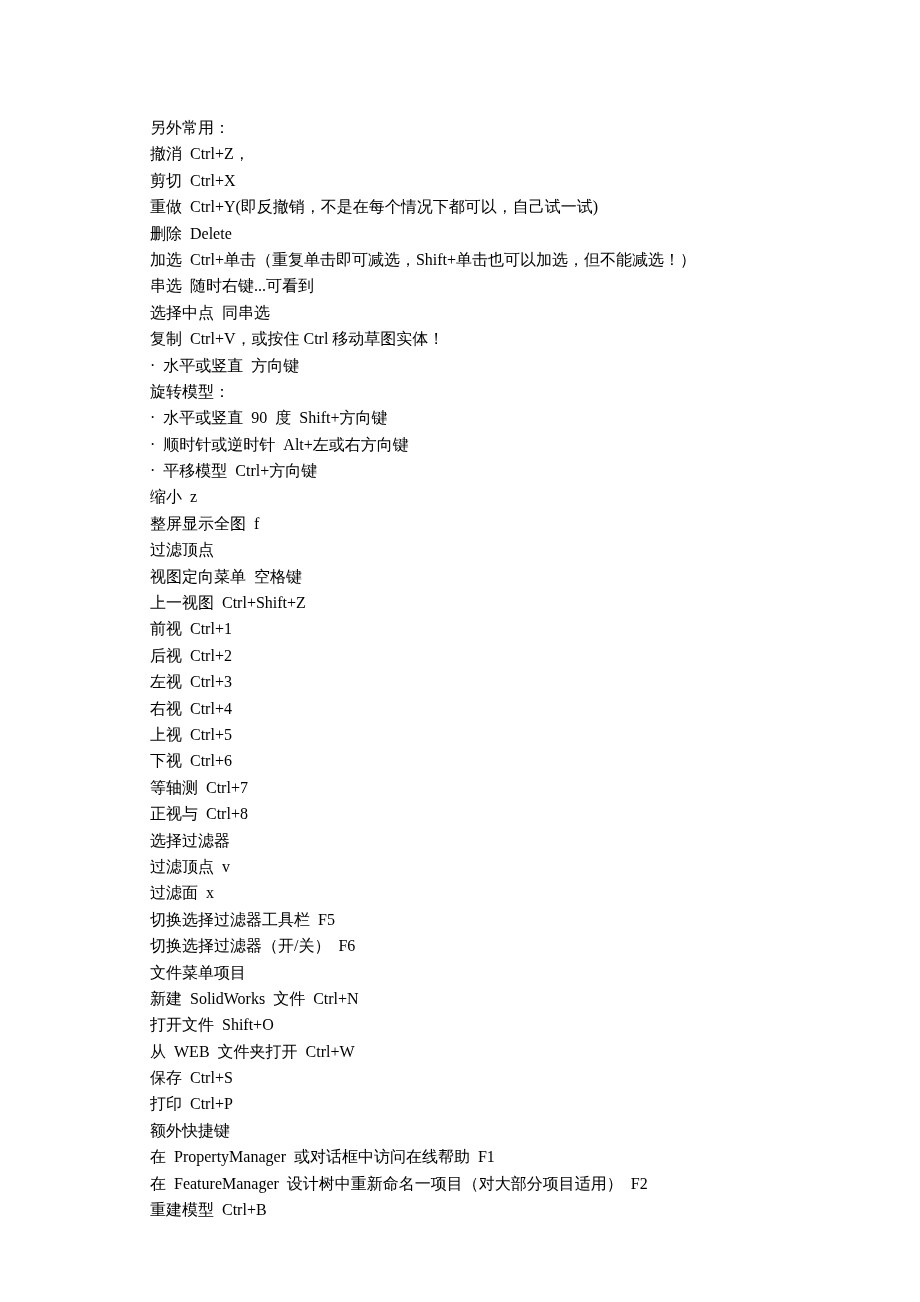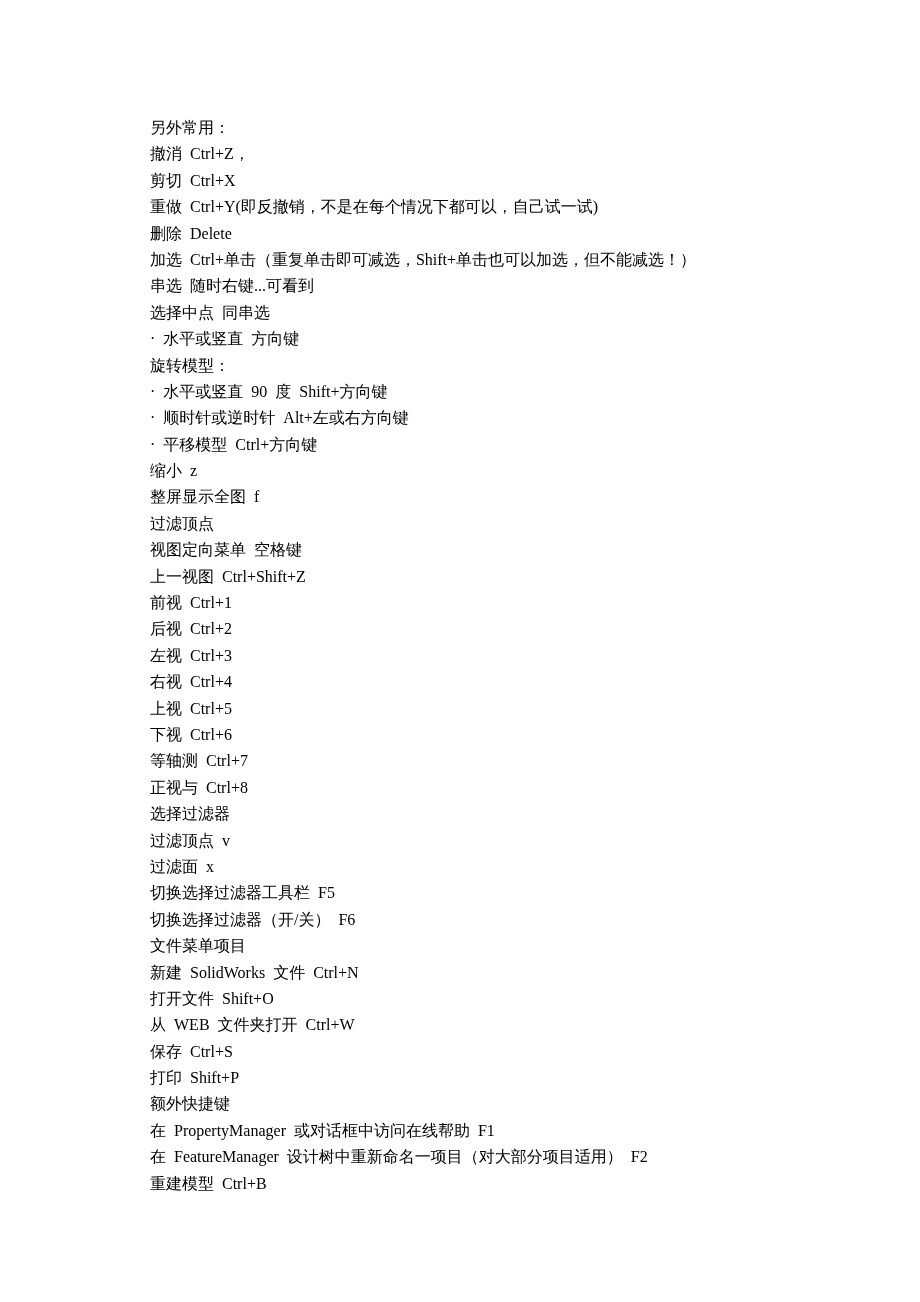--- a/index.html
+++ b/index.html
@@ -22,20 +22,21 @@
 
 <div id="content">
     <div class="line">另外常用：</div>
     <div class="line">撤消  Ctrl+Z，</div>
     <div class="line">剪切  Ctrl+X</div>
     <div class="line">重做  Ctrl+Y(即反撤销，不是在每个情况下都可以，自己试一试)</div>
     <div class="line">删除  Delete</div>
     <div class="line">加选  Ctrl+单击（重复单击即可减选，Shift+单击也可以加选，但不能减选！）</div>
     <div class="line">串选  随时右键...可看到</div>
     <div class="line">选择中点  同串选</div>
+    <div class="line">复制  Ctrl+V，或按住 Ctrl 移动草图实体！</div>
     <div class="line">·  水平或竖直  方向键</div>
     <div class="line">旋转模型：</div>
     <div class="line">·  水平或竖直  90  度  Shift+方向键</div>
     <div class="line">·  顺时针或逆时针  Alt+左或右方向键</div>
     <div class="line">·  平移模型  Ctrl+方向键</div>
     <div class="line">缩小  z</div>
     <div class="line">整屏显示全图  f</div>
     <div class="line">过滤顶点</div>
     <div class="line">视图定向菜单  空格键</div>
     <div class="line">上一视图  Ctrl+Shift+Z</div>
@@ -50,18 +51,18 @@
     <div class="line">选择过滤器</div>
     <div class="line">过滤顶点  v</div>
     <div class="line">过滤面  x</div>
     <div class="line">切换选择过滤器工具栏  F5</div>
     <div class="line">切换选择过滤器（开/关）  F6</div>
     <div class="line">文件菜单项目</div>
     <div class="line">新建  SolidWorks  文件  Ctrl+N</div>
     <div class="line">打开文件  Shift+O</div>
     <div class="line">从  WEB  文件夹打开  Ctrl+W</div>
     <div class="line">保存  Ctrl+S</div>
-    <div class="line">打印  Shift+P</div>
+    <div class="line">打印  Ctrl+P</div>
     <div class="line">额外快捷键</div>
     <div class="line">在  PropertyManager  或对话框中访问在线帮助  F1</div>
     <div class="line">在  FeatureManager  设计树中重新命名一项目（对大部分项目适用）  F2</div>
     <div class="line">重建模型  Ctrl+B</div>
   </div>
 
 </body></html>

